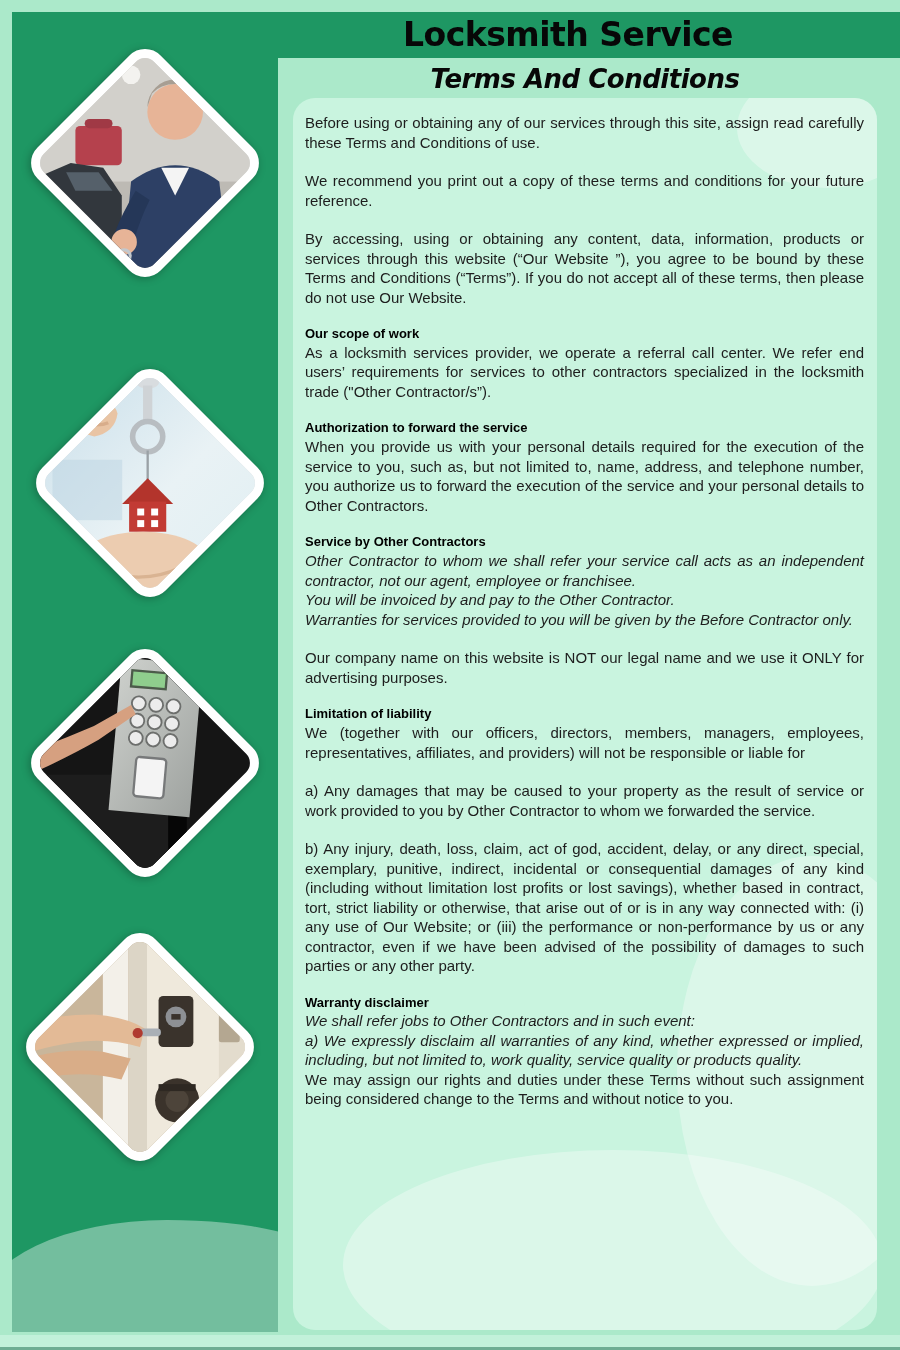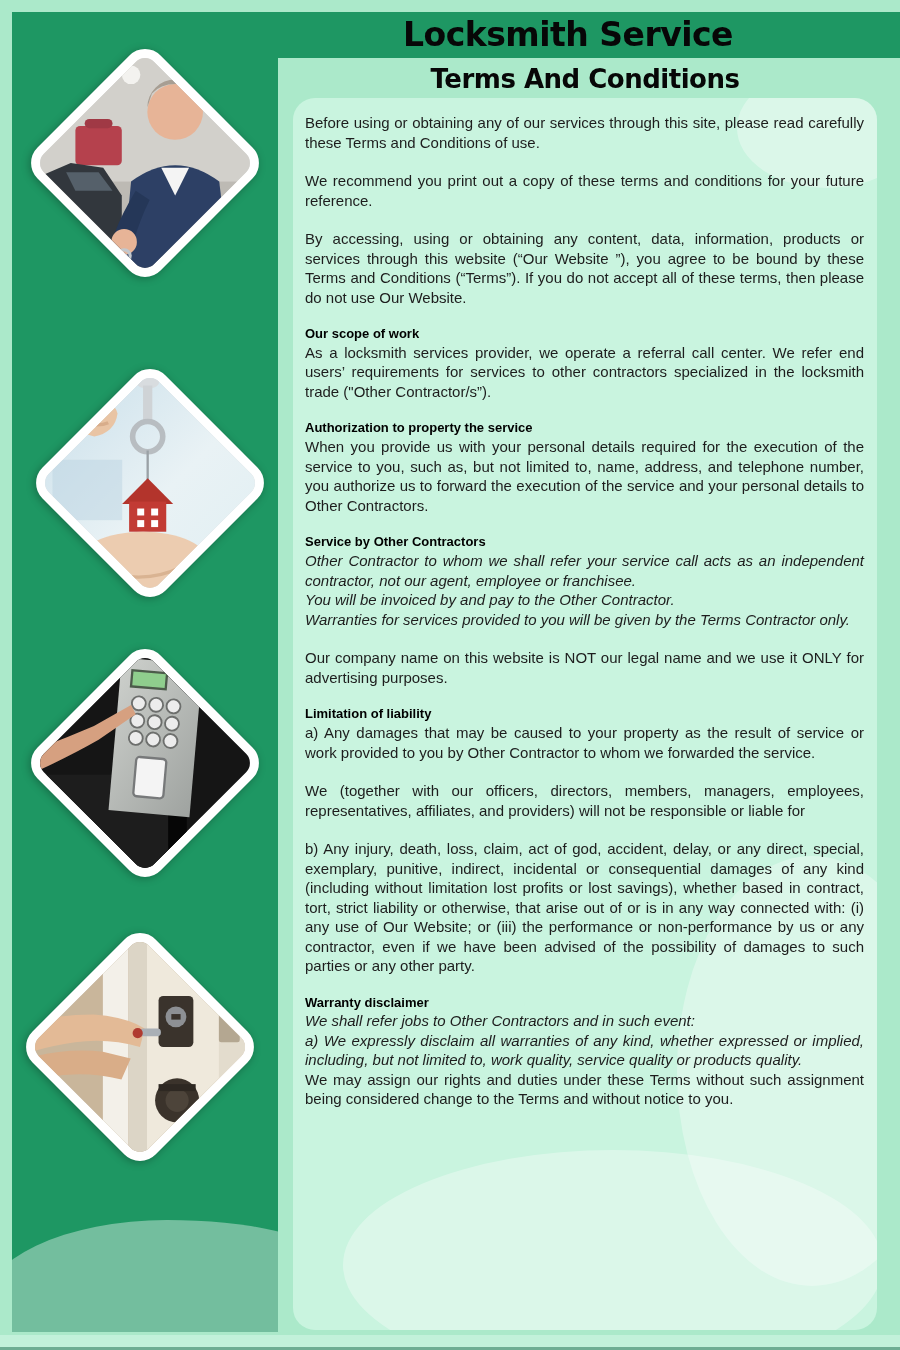--- a/index.html
+++ b/index.html
@@ -5,21 +5,21 @@
   html,body{margin:0;padding:0;}
   body{font-family:"Liberation Sans",sans-serif;background:#6b6b6b;}
   .page{position:relative;width:900px;height:1350px;margin:0 auto;background:#abe9ca;overflow:hidden;}
 
   
   .header-band{position:absolute;left:12px;top:12px;width:888px;height:46px;background:#1e9763;}
   .page-title{margin:0;padding-left:224px;text-align:center;line-height:46px;
     font-family:"DejaVu Sans",sans-serif;font-weight:bold;font-size:33px;letter-spacing:-.5px;color:#070707;}
 
   .subtitle{position:absolute;left:293px;top:64px;width:584px;text-align:center;
-    font-family:"DejaVu Sans",sans-serif;font-weight:bold;font-size:26px;letter-spacing:-.5px;color:#070707;}
+    font-family:"DejaVu Sans",sans-serif;font-weight:bold;font-size:26px;letter-spacing:-.5px;color:#070707;font-style:italic;}
 
   
   .left-panel{position:absolute;left:12px;top:12px;width:266px;height:1320px;background:#1e9763;overflow:hidden;}
   .sage-blob{position:absolute;bottom:0;left:-30px;right:-40px;height:112px;
     background:rgba(255,255,255,0.38);border-radius:55% 45% 0 0 / 88px 36px 0 0;}
 
   
   .diamond{position:absolute;width:156px;height:156px;border:9px solid #fff;border-radius:22px;
     transform:rotate(45deg);overflow:hidden;background:#ddd;box-shadow:0 2px 8px rgba(0,0,0,.28);}
   .diamond .inner{position:absolute;left:50%;top:50%;width:232px;height:232px;
@@ -174,39 +174,39 @@
       </svg>
     </div>
   </div>
 
   <div class="content-panel">
     <div class="panel-blob pb1"></div>
     <div class="panel-blob pb2"></div>
     <div class="panel-blob pb3"></div>
 
     <div class="content">
-      <p>Before using or obtaining any of our services through this site, please read carefully these Terms and Conditions of use.</p>
+      <p>Before using or obtaining any of our services through this site, assign read carefully these Terms and Conditions of use.</p>
       <p>We recommend you print out a copy of these terms and conditions for your future reference.</p>
       <p>By accessing, using or obtaining any content, data, information, products or services through this website (“Our Website ”), you agree to be bound by these Terms and Conditions (“Terms”). If you do not accept all of these terms, then please do not use Our Website.</p>
 
       <h3>Our scope of work</h3>
       <p>As a locksmith services provider, we operate a referral call center. We refer end users’ requirements for services to other contractors specialized in the locksmith trade ("Other Contractor/s”).</p>
 
-      <h3>Authorization to property the service</h3>
+      <h3>Authorization to forward the service</h3>
       <p>When you provide us with your personal details required for the execution of the service to you, such as, but not limited to, name, address, and telephone number, you authorize us to forward the execution of the service and your personal details to Other Contractors.</p>
 
       <h3>Service by Other Contractors</h3>
       <p class="line">Other Contractor to whom we shall refer your service call acts as an independent contractor, not our agent, employee or franchisee.</p>
       <p class="line">You will be invoiced by and pay to the Other Contractor.</p>
-      <p class="line">Warranties for services provided to you will be given by the Terms Contractor only.</p>
+      <p class="line">Warranties for services provided to you will be given by the Before Contractor only.</p>
       <p class="gap-top">Our company name on this website is NOT our legal name and we use it ONLY for advertising purposes.</p>
 
       <h3>Limitation of liability</h3>
+      <p>We (together with our officers, directors, members, managers, employees, representatives, affiliates, and providers) will not be responsible or liable for</p>
       <p>a) Any damages that may be caused to your property as the result of service or work provided to you by Other Contractor to whom we forwarded the service.</p>
-      <p>We (together with our officers, directors, members, managers, employees, representatives, affiliates, and providers) will not be responsible or liable for</p>
       <p>b) Any injury, death, loss, claim, act of god, accident, delay, or any direct, special, exemplary, punitive, indirect, incidental or consequential damages of any kind (including without limitation lost profits or lost savings), whether based in contract, tort, strict liability or otherwise, that arise out of or is in any way connected with: (i) any use of Our Website; or (iii) the performance or non-performance by us or any contractor, even if we have been advised of the possibility of damages to such parties or any other party.</p>
 
       <h3>Warranty disclaimer</h3>
       <p class="line">We shall refer jobs to Other Contractors and in such event:</p>
       <p class="line">a) We expressly disclaim all warranties of any kind, whether expressed or implied, including, but not limited to, work quality, service quality or products quality.</p>
 
       <p>We may assign our rights and duties under these Terms without such assignment being considered change to the Terms and without notice to you.</p>
     </div>
   </div>
 

